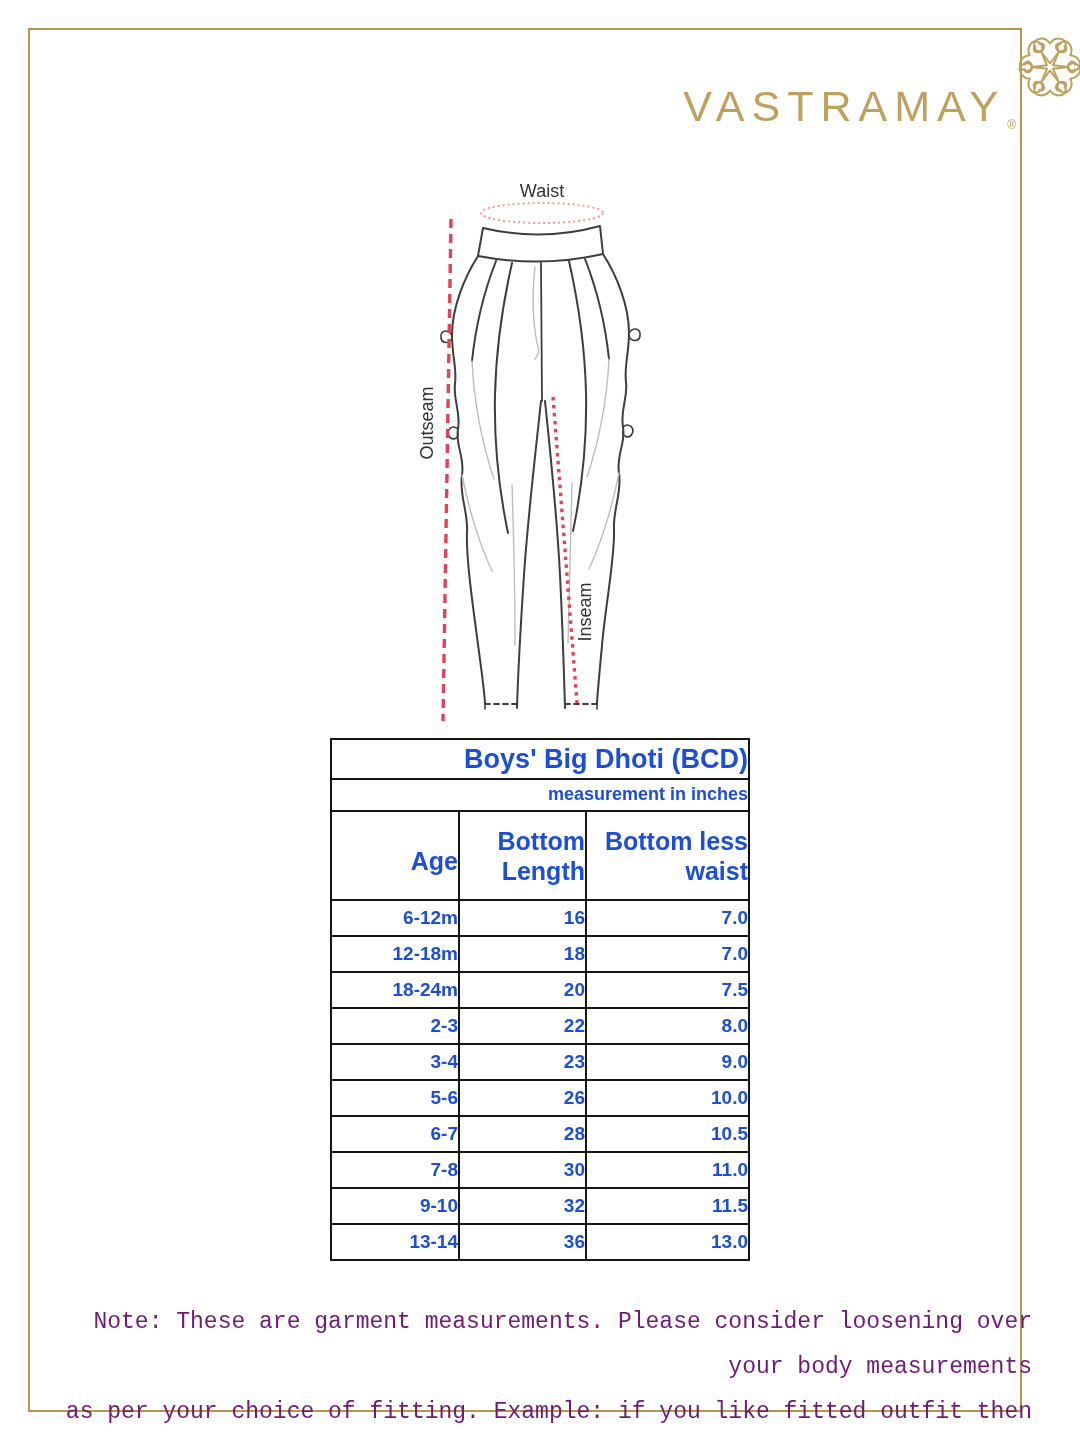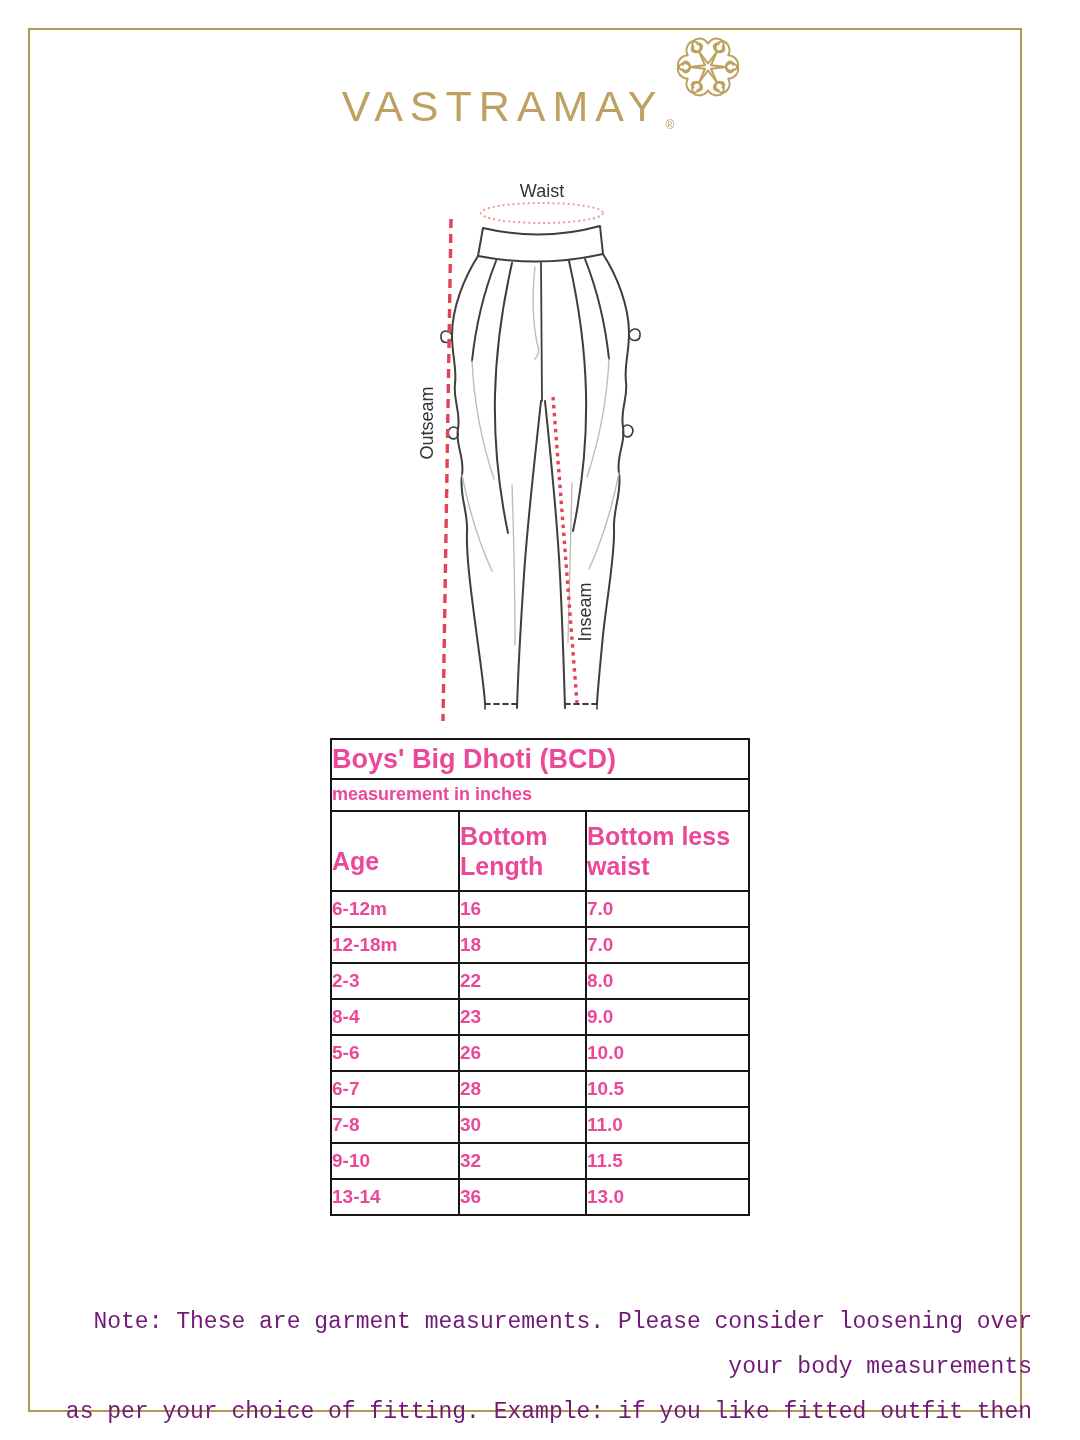--- a/index.html
+++ b/index.html
@@ -5,21 +5,21 @@
   html,body{margin:0;padding:0;}
   body{
     width:1080px;height:1440px;position:relative;overflow:hidden;
     background:#ffffff;font-family:"Liberation Sans",sans-serif;
   }
   .page-frame{
     position:absolute;left:28px;top:28px;width:990px;height:1380px;
     border:2px solid #b3974f;pointer-events:none;
   }
   
-  .logo-row{position:absolute;left:0;top:82px;width:100%;text-align:center;}
+  .logo-row{position:absolute;left:0;top:82px;width:100%;text-align:right;}
   .logo-ensemble{display:inline-block;position:relative;padding-right:66px;}
   .wordmark{
     font-size:43px;letter-spacing:7px;color:#bda15f;font-weight:400;
     font-family:"Liberation Sans",sans-serif;white-space:nowrap;
   }
   .reg{font-size:12px;color:#bda15f;position:relative;top:8px;left:2px;}
   .logo-icon{position:absolute;right:-8px;top:-50px;width:76px;height:70px;}
   
   .diagram{position:absolute;left:395px;top:175px;width:290px;height:560px;}
   .diagram svg{display:block;width:290px;height:560px;}
@@ -27,27 +27,27 @@
   
   .size-table{
     position:absolute;left:330px;top:738px;width:418px;
     border-collapse:collapse;table-layout:fixed;
     font-family:"Liberation Sans",sans-serif;
   }
   .size-table col.c1{width:128px;}
   .size-table col.c2{width:127px;}
   .size-table col.c3{width:163px;}
   .size-table td{
-    border:2px solid #161616;text-align:left;vertical-align:middle;
-    font-weight:700;color:#ec4899;padding:0;line-height:1.2;
+    border:2px solid #161616;text-align:right;vertical-align:middle;
+    font-weight:700;color:#1d4ed8;padding:0;line-height:1.2;
   }
   .size-table .title-cell{font-size:27px;height:38px;}
   .size-table .subtitle-cell{font-size:18px;height:30px;border-radius:9px;}
   .size-table .head-cell{font-size:25px;height:64px;}
-  .size-table .head-age{vertical-align:bottom;padding-bottom:14px;}
+  .size-table .head-age{vertical-align:bottom;padding-bottom:23px;}
   .size-table .data-cell{font-size:19px;height:34px;}
   
   .note{
     position:absolute;left:48px;right:48px;top:1300px;
     text-align:right;color:#701a75;font-size:23px;line-height:45px;
     font-family:Liberation Mono, monospace;
   }
 </style>
 </head>
 <body>
@@ -148,26 +148,31 @@
     <td class="data-cell">6-12m</td>
     <td class="data-cell">16</td>
     <td class="data-cell">7.0</td>
   </tr>
   <tr>
     <td class="data-cell">12-18m</td>
     <td class="data-cell">18</td>
     <td class="data-cell">7.0</td>
   </tr>
   <tr>
+    <td class="data-cell">18-24m</td>
+    <td class="data-cell">20</td>
+    <td class="data-cell">7.5</td>
+  </tr>
+  <tr>
     <td class="data-cell">2-3</td>
     <td class="data-cell">22</td>
     <td class="data-cell">8.0</td>
   </tr>
   <tr>
-    <td class="data-cell">8-4</td>
+    <td class="data-cell">3-4</td>
     <td class="data-cell">23</td>
     <td class="data-cell">9.0</td>
   </tr>
   <tr>
     <td class="data-cell">5-6</td>
     <td class="data-cell">26</td>
     <td class="data-cell">10.0</td>
   </tr>
   <tr>
     <td class="data-cell">6-7</td>

